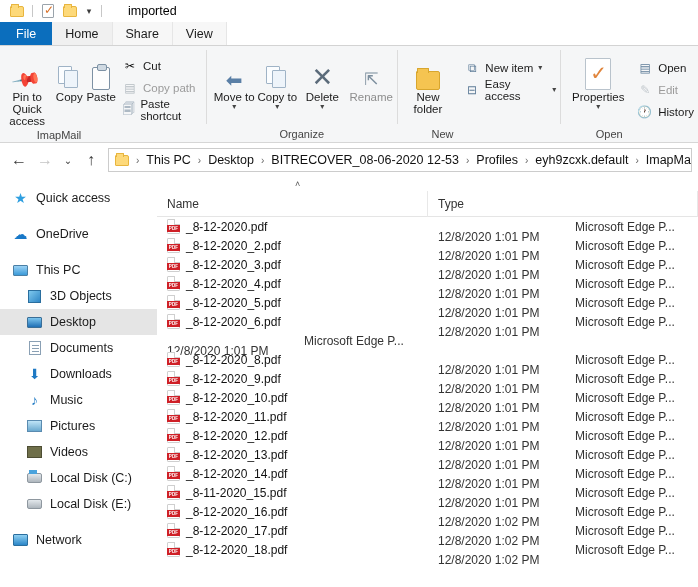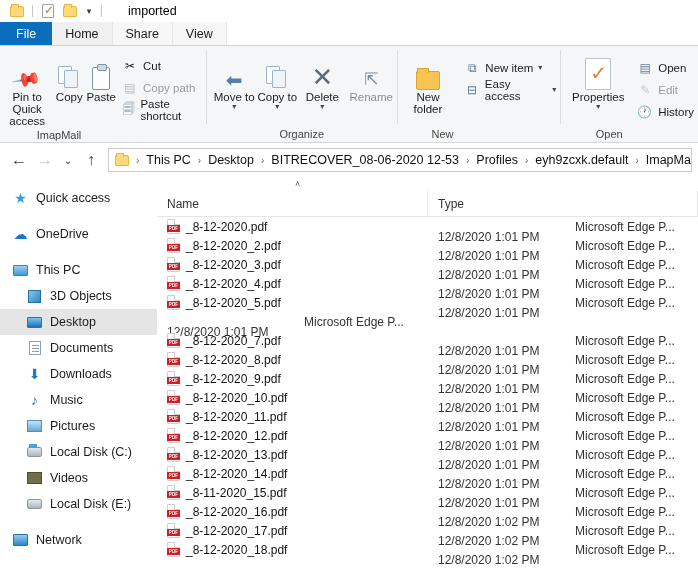--- a/index.html
+++ b/index.html
@@ -437,29 +437,29 @@
         <span>Music</span>
       </div>
       <div class="sb-item indent">
         <span class="sb-ico">
             <span class="picico"></span>
           </span>
         <span>Pictures</span>
       </div>
       <div class="sb-item indent">
         <span class="sb-ico">
+            <span class="vidico"></span>
+          </span>
+        <span>Videos</span>
+      </div>
+      <div class="sb-item indent">
+        <span class="sb-ico">
             <span class="diskico c"></span>
           </span>
         <span>Local Disk (C:)</span>
-      </div>
-      <div class="sb-item indent">
-        <span class="sb-ico">
-            <span class="vidico"></span>
-          </span>
-        <span>Videos</span>
       </div>
       <div class="sb-item indent">
         <span class="sb-ico">
             <span class="diskico"></span>
           </span>
         <span>Local Disk (E:)</span>
       </div>
       <div class="sb-gap"></div>
       <div class="sb-item">
         <span class="sb-ico">
@@ -510,28 +510,28 @@
           </div>
           <div class="row">
             <div class="cell name">
               <span class="pdfico"></span>
               <span>_8-12-2020_5.pdf</span>
             </div>
             <div class="cell date">12/8/2020 1:01 PM</div>
             <div class="cell type">Microsoft Edge P...</div>
           </div>
           <div class="row">
-            <div class="cell date">12/8/2020 1:01 PM</div>
-            <div class="cell type">Microsoft Edge P...</div>
-          </div>
-          <div class="row">
-            <div class="cell name">
-              <span class="pdfico"></span>
-              <span>_8-12-2020_7.pdf</span>
-            </div>
+            <div class="cell name">
+              <span class="pdfico"></span>
+              <span>_8-12-2020_6.pdf</span>
+            </div>
+            <div class="cell date">12/8/2020 1:01 PM</div>
+            <div class="cell type">Microsoft Edge P...</div>
+          </div>
+          <div class="row">
             <div class="cell date">12/8/2020 1:01 PM</div>
             <div class="cell type">Microsoft Edge P...</div>
           </div>
           <div class="row">
             <div class="cell name">
               <span class="pdfico"></span>
               <span>_8-12-2020_8.pdf</span>
             </div>
             <div class="cell date">12/8/2020 1:01 PM</div>
             <div class="cell type">Microsoft Edge P...</div>

